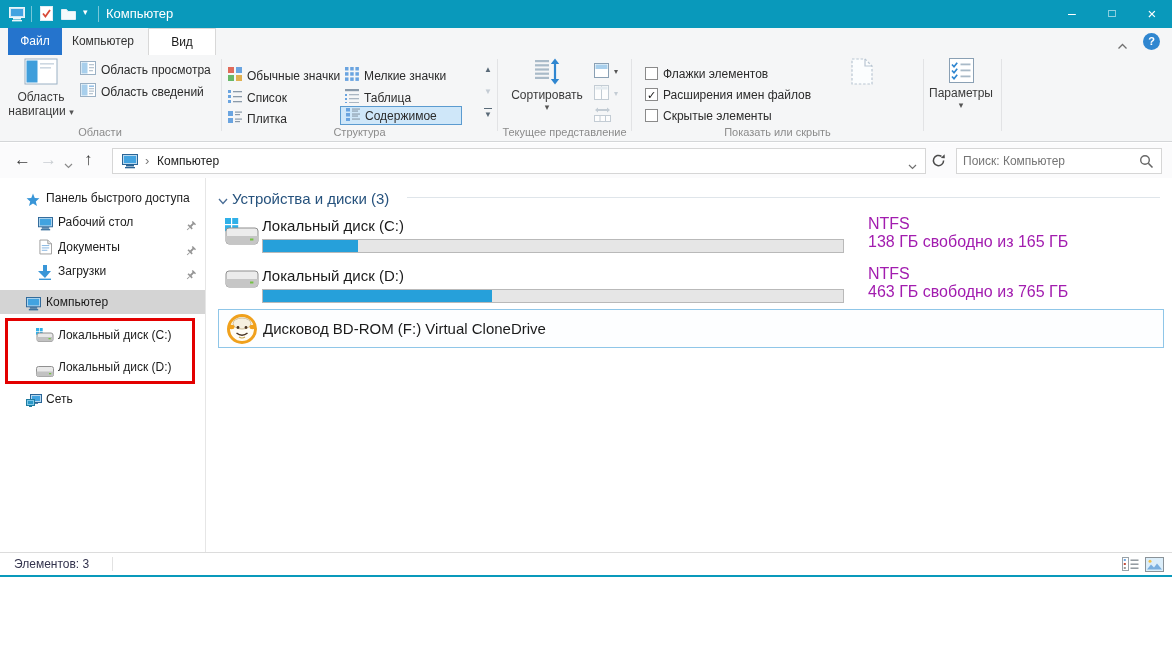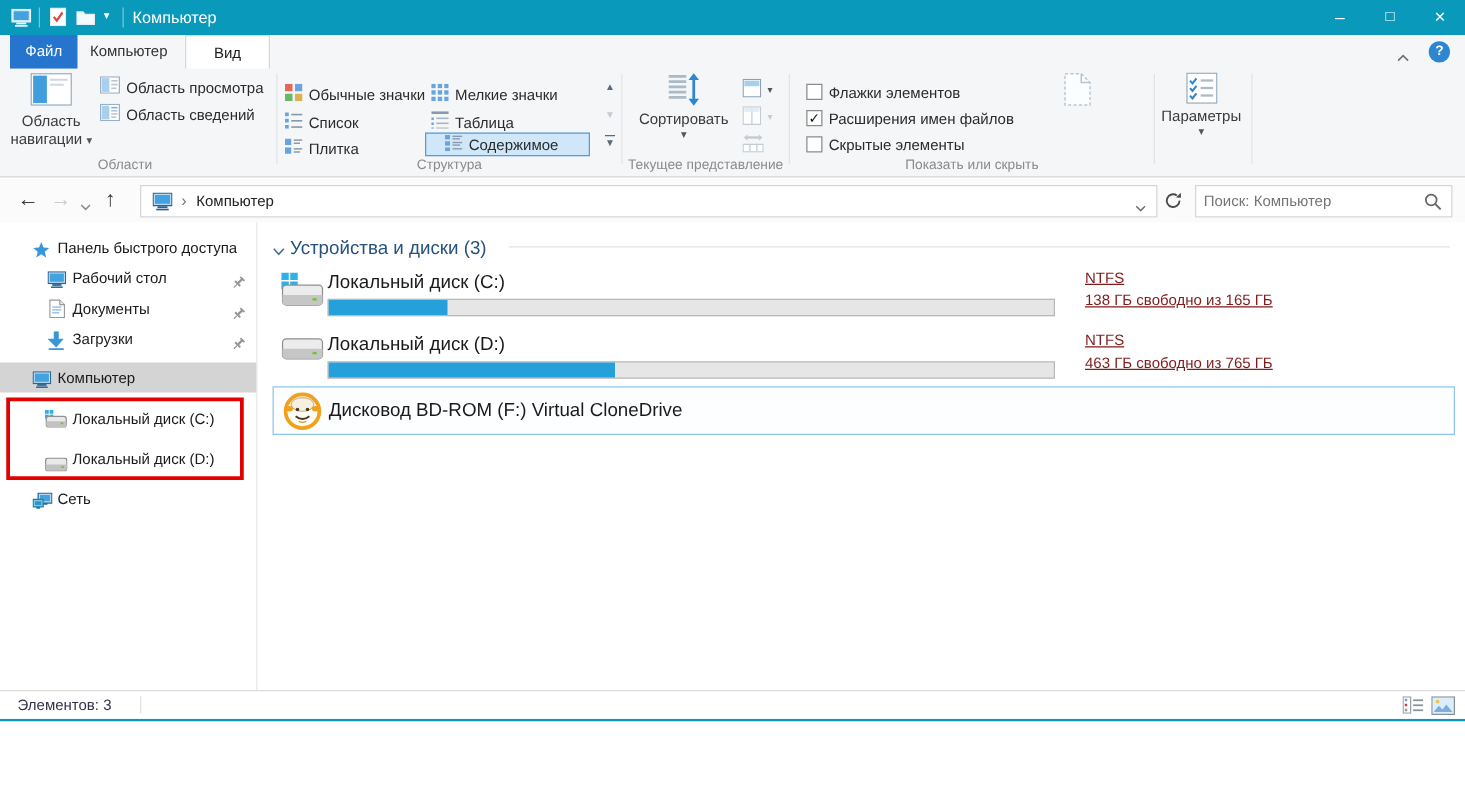--- a/index.html
+++ b/index.html
@@ -40,21 +40,21 @@
   
   .main { position:absolute; left:0; top:178px; width:944px; height:374px; background:#fff; }
   .sidebar { position:absolute; left:0; top:0; width:206px; height:100%; border-right:1px solid #e6e6e6; }
   .side-item { position:absolute; left:0; width:205px; height:24px; line-height:24px; }
   .side-item .lbl { position:absolute; top:0; font-size:12px; color:#1b1b1b; }
   .side-sel { background:#d4d4d4; }
   .pin { position:absolute; left:185px; top:6px; }
   .red-box { position:absolute; left:5px; top:140px; width:190px; height:66px; border:3px solid #e30000; z-index:6; }
   .content { position:absolute; left:207px; top:0; width:965px; height:100%; }
   .drive-name { position:absolute; font-size:15px; color:#1b1b1b; }
-  .meta { position:absolute; font-size:12px; color:#7f1d1d;text-decoration:underline; }
+  .meta { position:absolute; font-size:16px; color:#a21caf; }
   .bar { position:absolute; width:582px; height:14px; background:#e6e6e6; border:1px solid #b9b9b9; }
   .bar-fill { height:100%; background:#26a0da; }
   .grp-hdr { position:absolute; left:25px; top:12px; font-size:15px; color:#26527d; }
   .sel-row { position:absolute; left:11px; top:131px; width:946px; height:39px; border:1px solid #8fc6e8; background:#fdfeff; }
 
   
   .statusbar { position:absolute; left:0; top:552px; width:100%; height:23px; background:#fff; border-top:1px solid #dcdcdc; }
 </style>
 </head>
 <body>
@@ -204,21 +204,21 @@
               <rect x="0" y="13" width="2" height="1"></rect>
             </g>
             <g fill="#aab6c2">
               <rect x="4" y="5" width="10" height="1.3"></rect>
               <rect x="4" y="9" width="10" height="1.3"></rect>
               <rect x="4" y="13" width="10" height="1"></rect>
             </g>
           </svg></span>
       <span>Таблица</span>
     </div>
-    <div class="ritem sel-view" style="left:340px;top:51px;width:132px;padding-left:15px;">
+    <div class="ritem sel-view" style="left:340px;top:51px;width:122px;padding-left:5px;">
       <span><svg width="14" height="14">
             <g fill="#6aa4e0">
               <rect x="0" y="1" width="4" height="3.5"></rect>
               <rect x="0" y="6" width="4" height="3.5"></rect>
               <rect x="0" y="11" width="4" height="3"></rect>
             </g>
             <g fill="#8a9aaa">
               <rect x="6" y="1.5" width="8" height="1.1"></rect>
               <rect x="6" y="3.5" width="6" height="1.1"></rect>
               <rect x="6" y="6.5" width="8" height="1.1"></rect>

